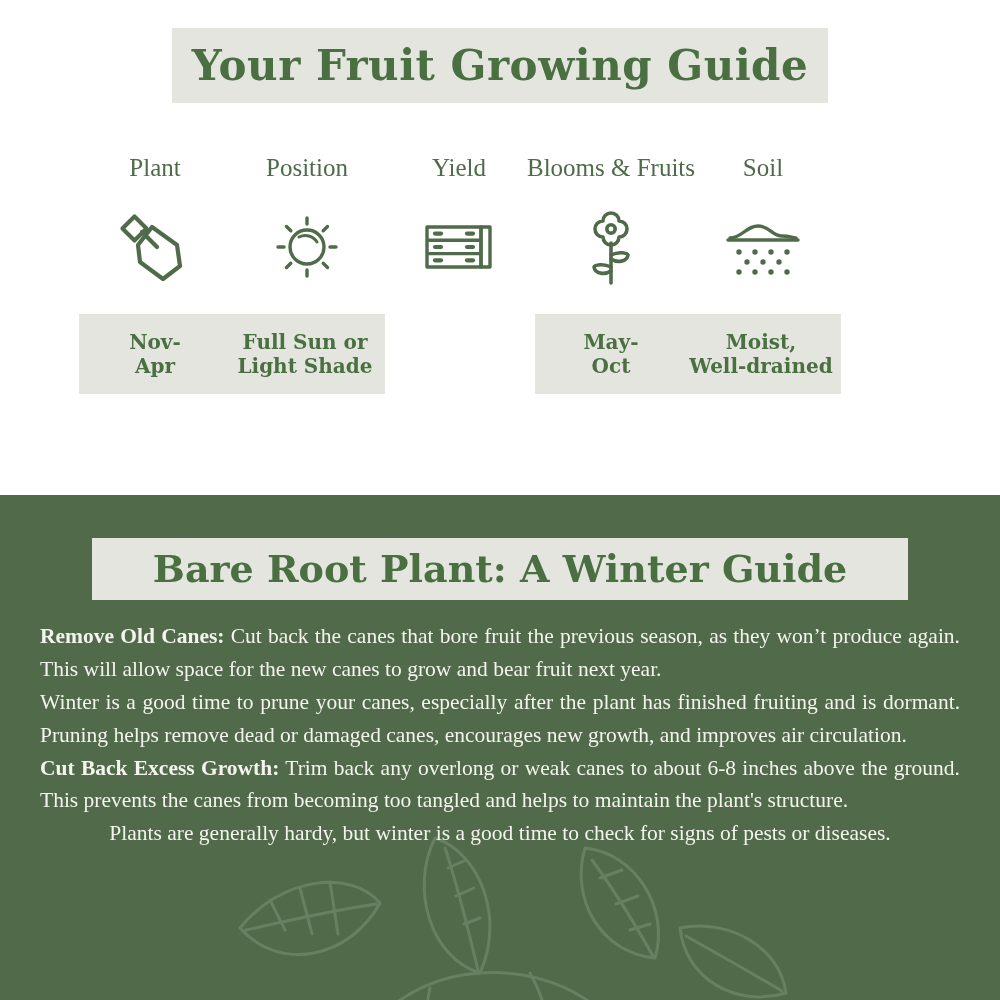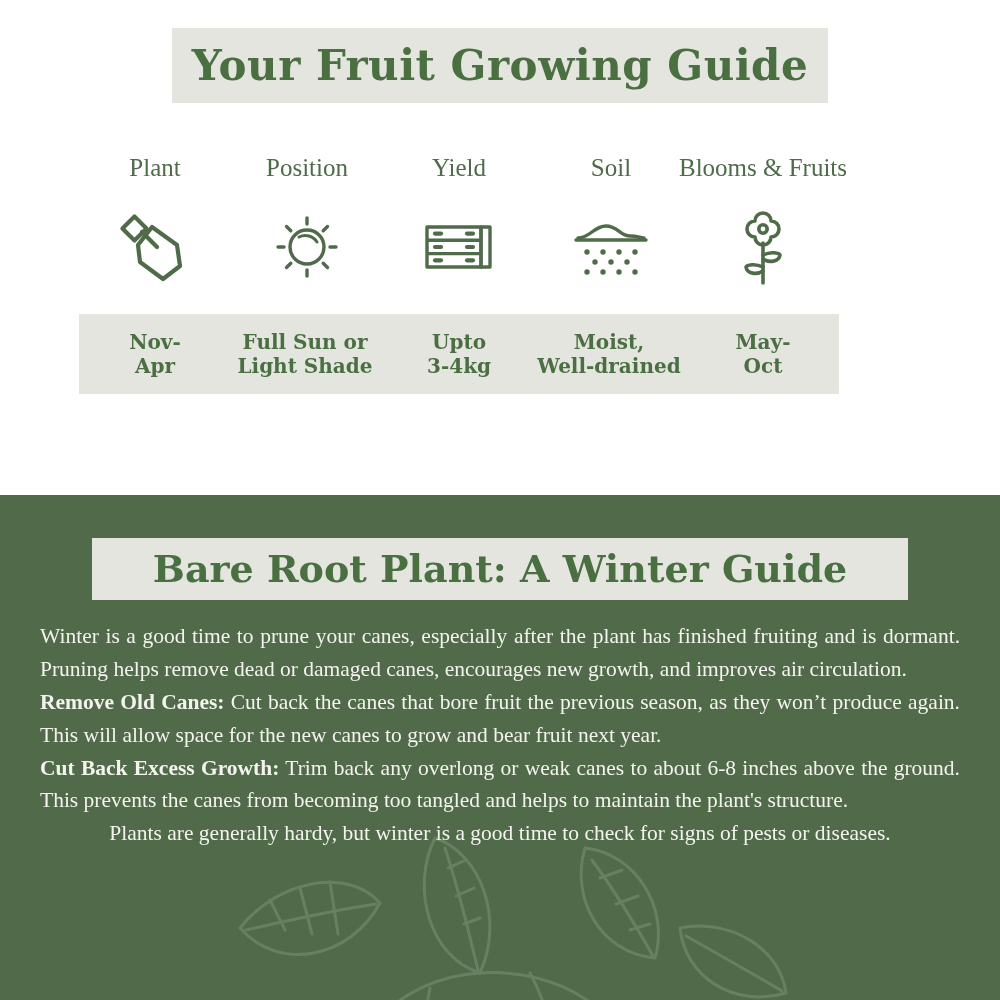--- a/index.html
+++ b/index.html
@@ -238,24 +238,37 @@
           <path d="M7 23.3 H61"></path>
           <path d="M7 36.6 H61"></path>
           <path d="M15 16.6 H21" stroke-width="4.2" stroke-linecap="round"></path>
           <path d="M47 16.6 H53" stroke-width="4.2" stroke-linecap="round"></path>
           <path d="M15 30 H21" stroke-width="4.2" stroke-linecap="round"></path>
           <path d="M47 30 H53" stroke-width="4.2" stroke-linecap="round"></path>
           <path d="M15 43.3 H21" stroke-width="4.2" stroke-linecap="round"></path>
           <path d="M47 43.3 H53" stroke-width="4.2" stroke-linecap="round"></path>
         </svg>
       </div>
+    </div>
+
+    <div class="attr-col">
+      <div class="attr-label">Blooms &amp; Fruits</div>
+      <div class="attr-icon">
+        <svg width="56" height="80" viewBox="0 0 56 80" fill="none" stroke="#4f6b4a" stroke-width="3.6" stroke-linecap="round" stroke-linejoin="round">
+          <path d="M28 6 a8 8 0 0 1 8 8 a8 8 0 0 1 8 8 a8 8 0 0 1 -8 8 a8 8 0 0 1 -8 8 a8 8 0 0 1 -8 -8 a8 8 0 0 1 -8 -8 a8 8 0 0 1 8 -8 a8 8 0 0 1 8 -8 z"></path>
+          <circle cx="28" cy="22" r="4.2"></circle>
+          <path d="M28 36 L28 76"></path>
+          <path d="M28 48 C36 44 44 46 45 48 C44 55 34 56 28 52"></path>
+          <path d="M28 60 C20 56 12 58 11 60 C12 67 22 68 28 64"></path>
+        </svg>
+      </div>
       <div class="attr-chip">
         <div class="chip-text">
-          <span>Upto</span><br>
-          <span>3-4kg</span>
+          <span>May-</span><br>
+          <span>Oct</span>
         </div>
       </div>
     </div>
 
     <div class="attr-col wide">
       <div class="attr-label">Soil</div>
       <div class="attr-icon">
         <svg width="82" height="62" viewBox="0 0 82 62" fill="none" stroke="#4f6b4a" stroke-width="3.4" stroke-linecap="round" stroke-linejoin="round">
           <path d="M8 22 C20 22 24 10 36 10 C48 10 50 20 60 20 C68 20 70 22 74 22"></path>
           <path d="M6 24 H76"></path>
@@ -275,39 +288,20 @@
         </svg>
       </div>
       <div class="attr-chip">
         <div class="chip-text">
           <span>Moist,</span><br>
           <span>Well-drained</span>
         </div>
       </div>
     </div>
 
-    <div class="attr-col">
-      <div class="attr-label">Blooms &amp; Fruits</div>
-      <div class="attr-icon">
-        <svg width="56" height="80" viewBox="0 0 56 80" fill="none" stroke="#4f6b4a" stroke-width="3.6" stroke-linecap="round" stroke-linejoin="round">
-          <path d="M28 6 a8 8 0 0 1 8 8 a8 8 0 0 1 8 8 a8 8 0 0 1 -8 8 a8 8 0 0 1 -8 8 a8 8 0 0 1 -8 -8 a8 8 0 0 1 -8 -8 a8 8 0 0 1 8 -8 a8 8 0 0 1 8 -8 z"></path>
-          <circle cx="28" cy="22" r="4.2"></circle>
-          <path d="M28 36 L28 76"></path>
-          <path d="M28 48 C36 44 44 46 45 48 C44 55 34 56 28 52"></path>
-          <path d="M28 60 C20 56 12 58 11 60 C12 67 22 68 28 64"></path>
-        </svg>
-      </div>
-      <div class="attr-chip">
-        <div class="chip-text">
-          <span>May-</span><br>
-          <span>Oct</span>
-        </div>
-      </div>
-    </div>
-
   </div>
 </div>
 
 <div class="bottom-section">
 
   <div class="watermark">
     <svg viewBox="0 0 560 340" fill="none" stroke="#e8efe2" stroke-width="3" stroke-linecap="round" stroke-linejoin="round">
 
       <path d="M10 120 C50 70 120 60 150 95 C120 150 50 165 10 120 Z"></path>
       <path d="M16 122 C60 112 118 100 146 96"></path>
@@ -347,24 +341,24 @@
         <path d="M498 308 L512 296"></path>
     </svg>
   </div>
 
   <div class="section-band">
     <div class="section-title">Bare Root Plant: A Winter Guide</div>
   </div>
 
   <div class="body-copy">
     <p>
-      <span class="lead"></span><span>Winter is a good time to prune your canes, especially after the plant has finished fruiting and is dormant. Pruning helps remove dead or damaged canes, encourages new growth, and improves air circulation.</span>
+      <span class="lead">Remove Old Canes:</span><span> Cut back the canes that bore fruit the previous season, as they won’t produce again. This will allow space for the new canes to grow and bear fruit next year.</span>
     </p>
     <p>
-      <span class="lead">Remove Old Canes:</span><span> Cut back the canes that bore fruit the previous season, as they won’t produce again. This will allow space for the new canes to grow and bear fruit next year.</span>
+      <span class="lead"></span><span>Winter is a good time to prune your canes, especially after the plant has finished fruiting and is dormant. Pruning helps remove dead or damaged canes, encourages new growth, and improves air circulation.</span>
     </p>
     <p>
       <span class="lead">Cut Back Excess Growth:</span><span> Trim back any overlong or weak canes to about 6-8 inches above the ground. This prevents the canes from becoming too tangled and helps to maintain the plant's structure.</span>
     </p>
     <p class="last-line">
       <span class="lead"></span><span>Plants are generally hardy, but winter is a good time to check for signs of pests or diseases.</span>
     </p>
   </div>
 </div>
 

